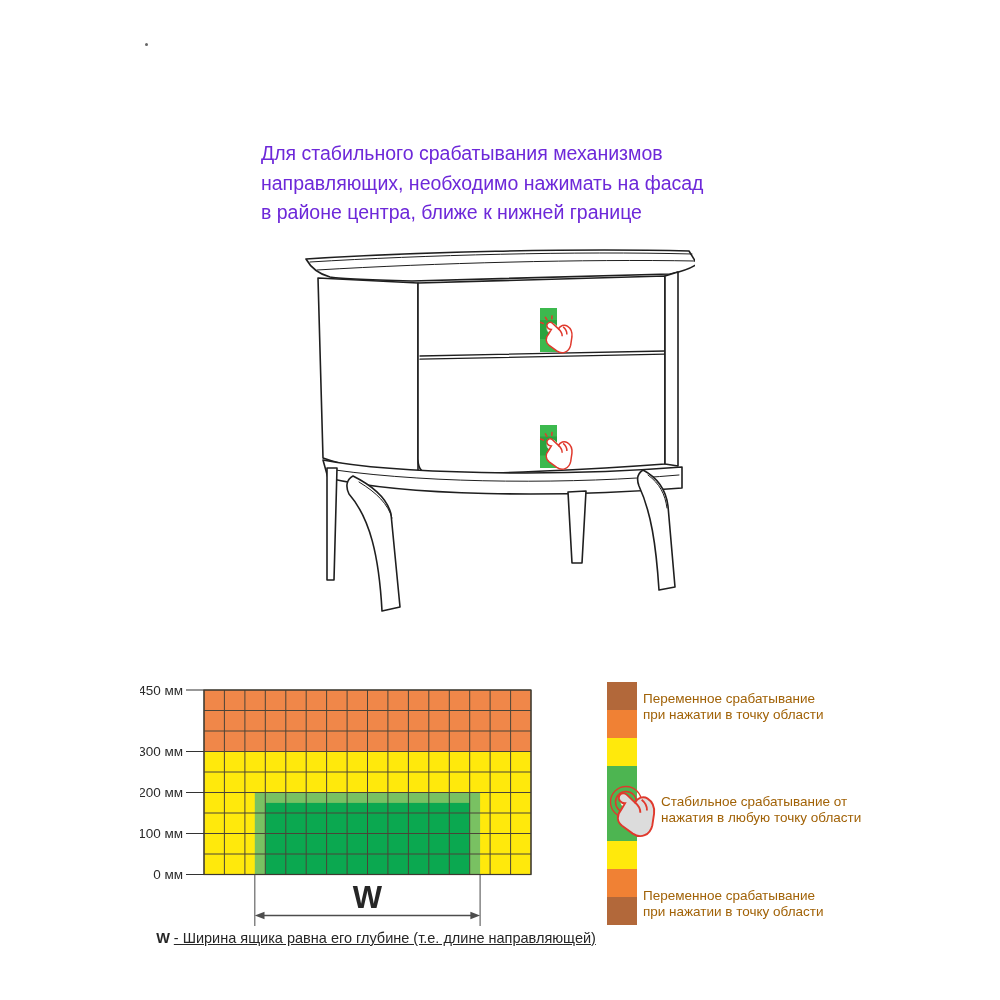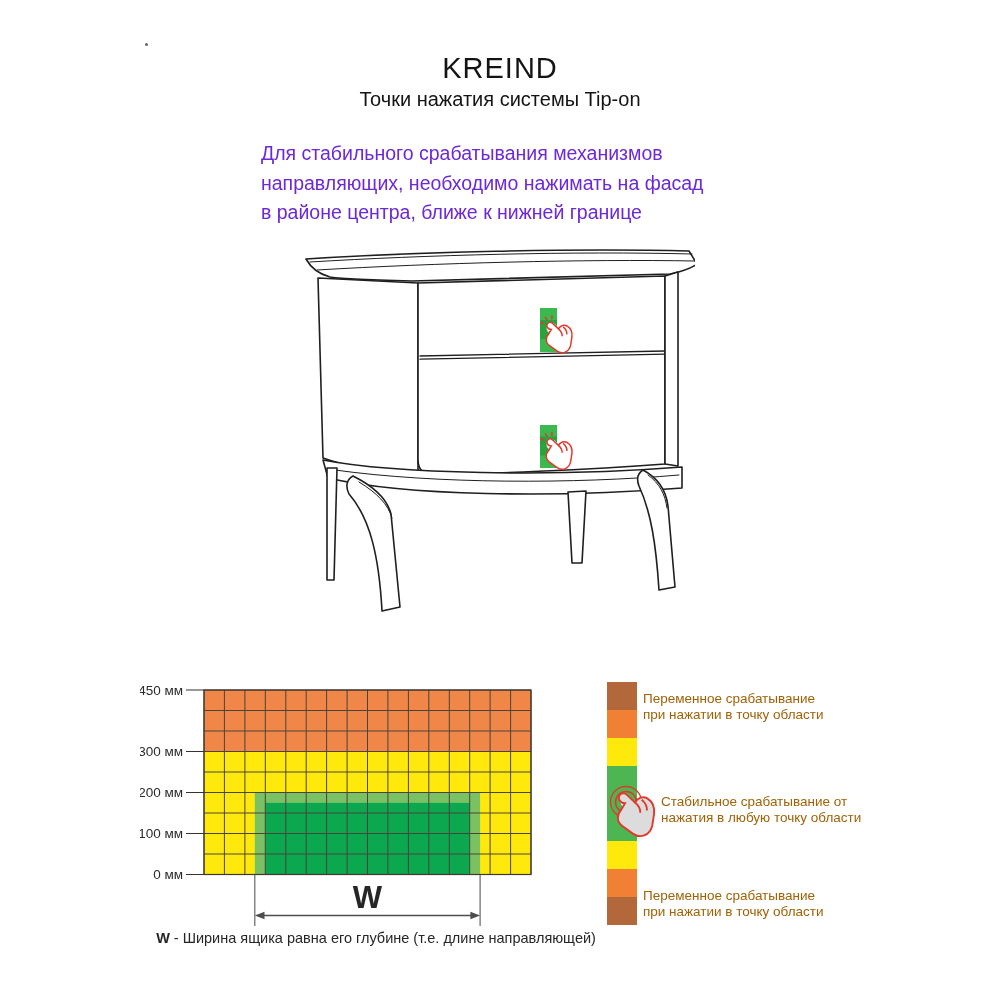--- a/index.html
+++ b/index.html
@@ -11,32 +11,30 @@
   .subtitle{top:88px;left:0;width:1000px;text-align:center;font-size:20px;color:#141414;}
   .intro{left:261px;top:139px;font-size:19.5px;line-height:29.5px;color:#6d28d9;
          white-space:pre-line;}
   .speck{left:145px;top:43px;width:3px;height:3px;background:#666;border-radius:50%;}
   .legend-text{font-size:13.5px;line-height:15.5px;color:#a16207;white-space:pre-line;}
   .lt-top{left:643px;top:691px;}
   .lt-mid{left:661px;top:794px;}
   .lt-bot{left:643px;top:888px;}
   .caption{left:150px;top:930px;width:452px;text-align:center;font-size:14.5px;color:#262626;}
   .caption b{font-weight:bold;}
-  .caption span{margin-left:4px;}
+  .caption span{margin-left:4px;text-decoration:underline;}
   svg text{font-family:"Liberation Sans",sans-serif;}
 </style>
 </head>
 <body>
 
 <div class="page">
 
   <div class="abs speck"></div>
 
-  <div class="abs brand">KREIND</div>
-  <div class="abs subtitle">Точки нажатия системы Tip-on</div>
   <div class="abs intro">Для стабильного срабатывания механизмов
 направляющих, необходимо нажимать на фасад
 в районе центра, ближе к нижней границе</div>
 
   <svg class="abs" style="left:255px;top:246px;" width="440" height="380" viewBox="0 0 440 380">
     <defs>
       <g id="press-hand">
         <path d="M-0.8,0.3 C-2.8,-0.9 -3,-3.6 -1.3,-4.6 C0.3,-5.5 2,-4.6 2.4,-2.9
                  L3.9,2.8 C6.3,1.3 9.4,2 10.6,4.5 C11.9,7.2 11.3,10.4 9.3,13
                  L5.2,17.8 C1.5,21.5 -3.8,20.6 -5.8,16 L-8.4,9.5

